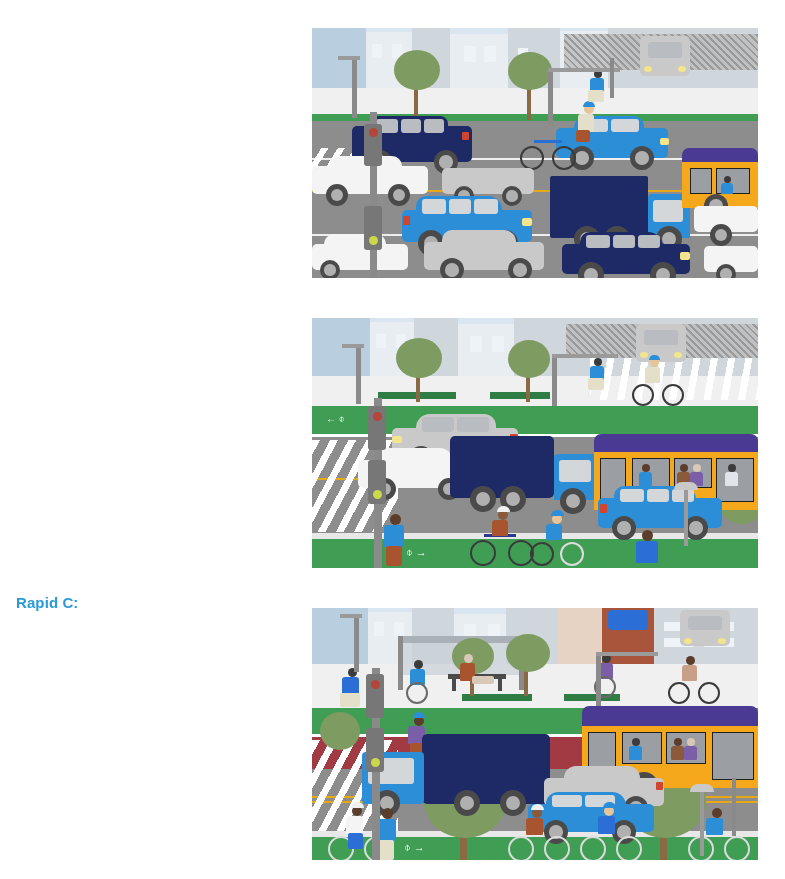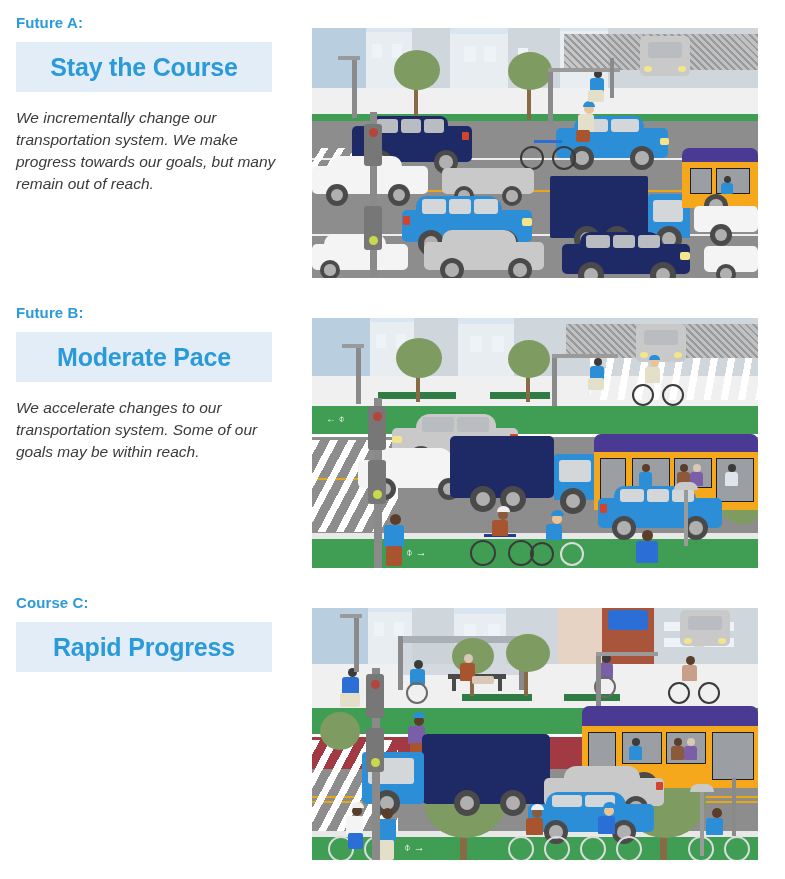--- a/index.html
+++ b/index.html
@@ -113,27 +113,20 @@
   .lamp-arm { position:absolute; background:#9a9a9a; }
   .shelter { position:absolute; background:#a9b0b6; }
   .bench { position:absolute; background:#4a4a4a; }
 </style>
 </head>
 <body>
 
 <div class="page">
 
   <div class="row row-a">
-    <div class="textcol">
-      <div class="future-label">Future A:</div>
-      <div class="badge">
-        <div class="badge-text">Stay the Course</div>
-      </div>
-      <div class="desc">We incrementally change our transportation system. We make progress towards our goals, but many remain out of reach.</div>
-    </div>
 
     <div class="panel">
       <div class="layer sky"></div>
 
       <div class="layer bldg-blue" style="left:0;top:0;width:54px;height:60px;"></div>
       <div class="layer bldg-w" style="left:54px;top:4px;width:46px;height:56px;"></div>
       <div class="layer bldg" style="left:100px;top:0;width:38px;height:60px;"></div>
       <div class="layer bldg-w" style="left:138px;top:6px;width:58px;height:54px;"></div>
       <div class="layer bldg" style="left:196px;top:0;width:52px;height:60px;"></div>
       <div class="layer bldg-w" style="left:248px;top:3px;width:48px;height:57px;"></div>
@@ -257,27 +250,20 @@
       <div class="layer" style="left:57px;top:100px;width:9px;height:9px;border-radius:50%;background:#b5453a;"></div>
       <div class="signal-box" style="left:52px;top:178px;width:18px;height:44px;"></div>
       <div class="layer" style="left:57px;top:208px;width:9px;height:9px;border-radius:50%;background:#c9d94a;"></div>
       <div class="pole" style="left:236px;top:40px;width:5px;height:56px;"></div>
       <div class="lamp-arm" style="left:236px;top:40px;width:72px;height:4px;"></div>
       <div class="pole" style="left:298px;top:30px;width:4px;height:40px;"></div>
     </div>
   </div>
 
   <div class="row row-b">
-    <div class="textcol">
-      <div class="future-label">Future B:</div>
-      <div class="badge">
-        <div class="badge-text">Moderate Pace</div>
-      </div>
-      <div class="desc">We accelerate changes to our transportation system. Some of our goals may be within reach.</div>
-    </div>
 
     <div class="panel">
       <div class="layer sky"></div>
       <div class="layer bldg-blue" style="left:0;top:0;width:58px;height:58px;"></div>
       <div class="layer bldg-w" style="left:58px;top:4px;width:44px;height:54px;"></div>
       <div class="layer bldg" style="left:102px;top:0;width:44px;height:58px;"></div>
       <div class="layer bldg-w" style="left:146px;top:6px;width:56px;height:52px;"></div>
       <div class="layer bldg" style="left:202px;top:0;width:48px;height:58px;"></div>
       <div class="layer bldg" style="left:250px;top:0;width:196px;height:58px;"></div>
       <div class="layer win" style="left:64px;top:16px;width:10px;height:14px;"></div>
@@ -399,24 +385,21 @@
       <div class="layer" style="left:61px;top:172px;width:9px;height:9px;border-radius:50%;background:#c9d94a;"></div>
       <div class="pole" style="left:240px;top:36px;width:5px;height:52px;"></div>
       <div class="lamp-arm" style="left:240px;top:36px;width:66px;height:4px;"></div>
       <div class="lamp-arm" style="left:372px;top:170px;width:4px;height:58px;background:#9a9a9a;"></div>
       <div class="layer" style="left:362px;top:164px;width:24px;height:8px;background:#c9c9c9;border-radius:12px 12px 0 0;"></div>
     </div>
   </div>
 
   <div class="row row-c">
     <div class="textcol">
-      <div class="future-label">Course C:</div>
-      <div class="badge">
-        <div class="badge-text">Rapid Progress</div>
-      </div>
+      <div class="future-label">Rapid C:</div>
     </div>
 
     <div class="panel">
       <div class="layer sky"></div>
       <div class="layer bldg-blue" style="left:0;top:0;width:56px;height:56px;"></div>
       <div class="layer bldg-w" style="left:56px;top:4px;width:44px;height:52px;"></div>
       <div class="layer bldg" style="left:100px;top:0;width:42px;height:56px;"></div>
       <div class="layer bldg-w" style="left:142px;top:6px;width:52px;height:50px;"></div>
       <div class="layer bldg" style="left:194px;top:0;width:52px;height:56px;"></div>
       <div class="layer bldg-tan" style="left:246px;top:0;width:44px;height:56px;"></div>

